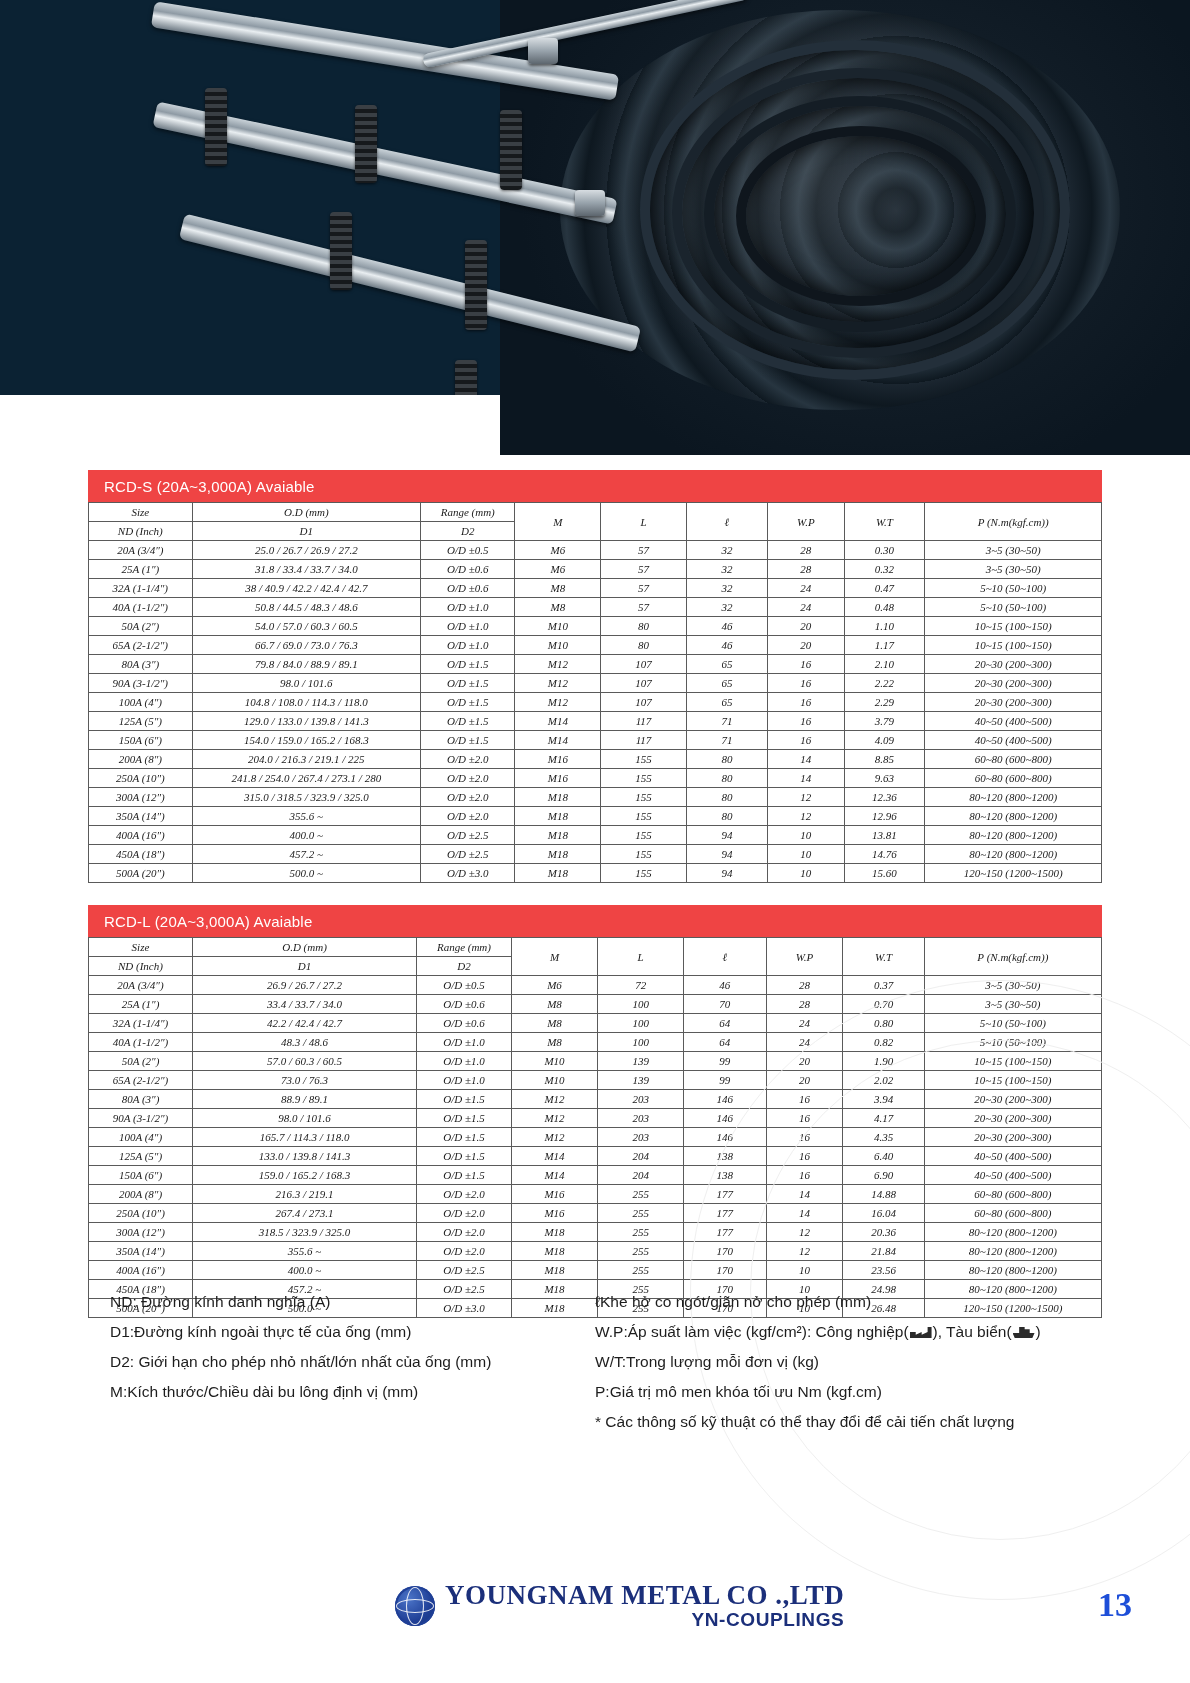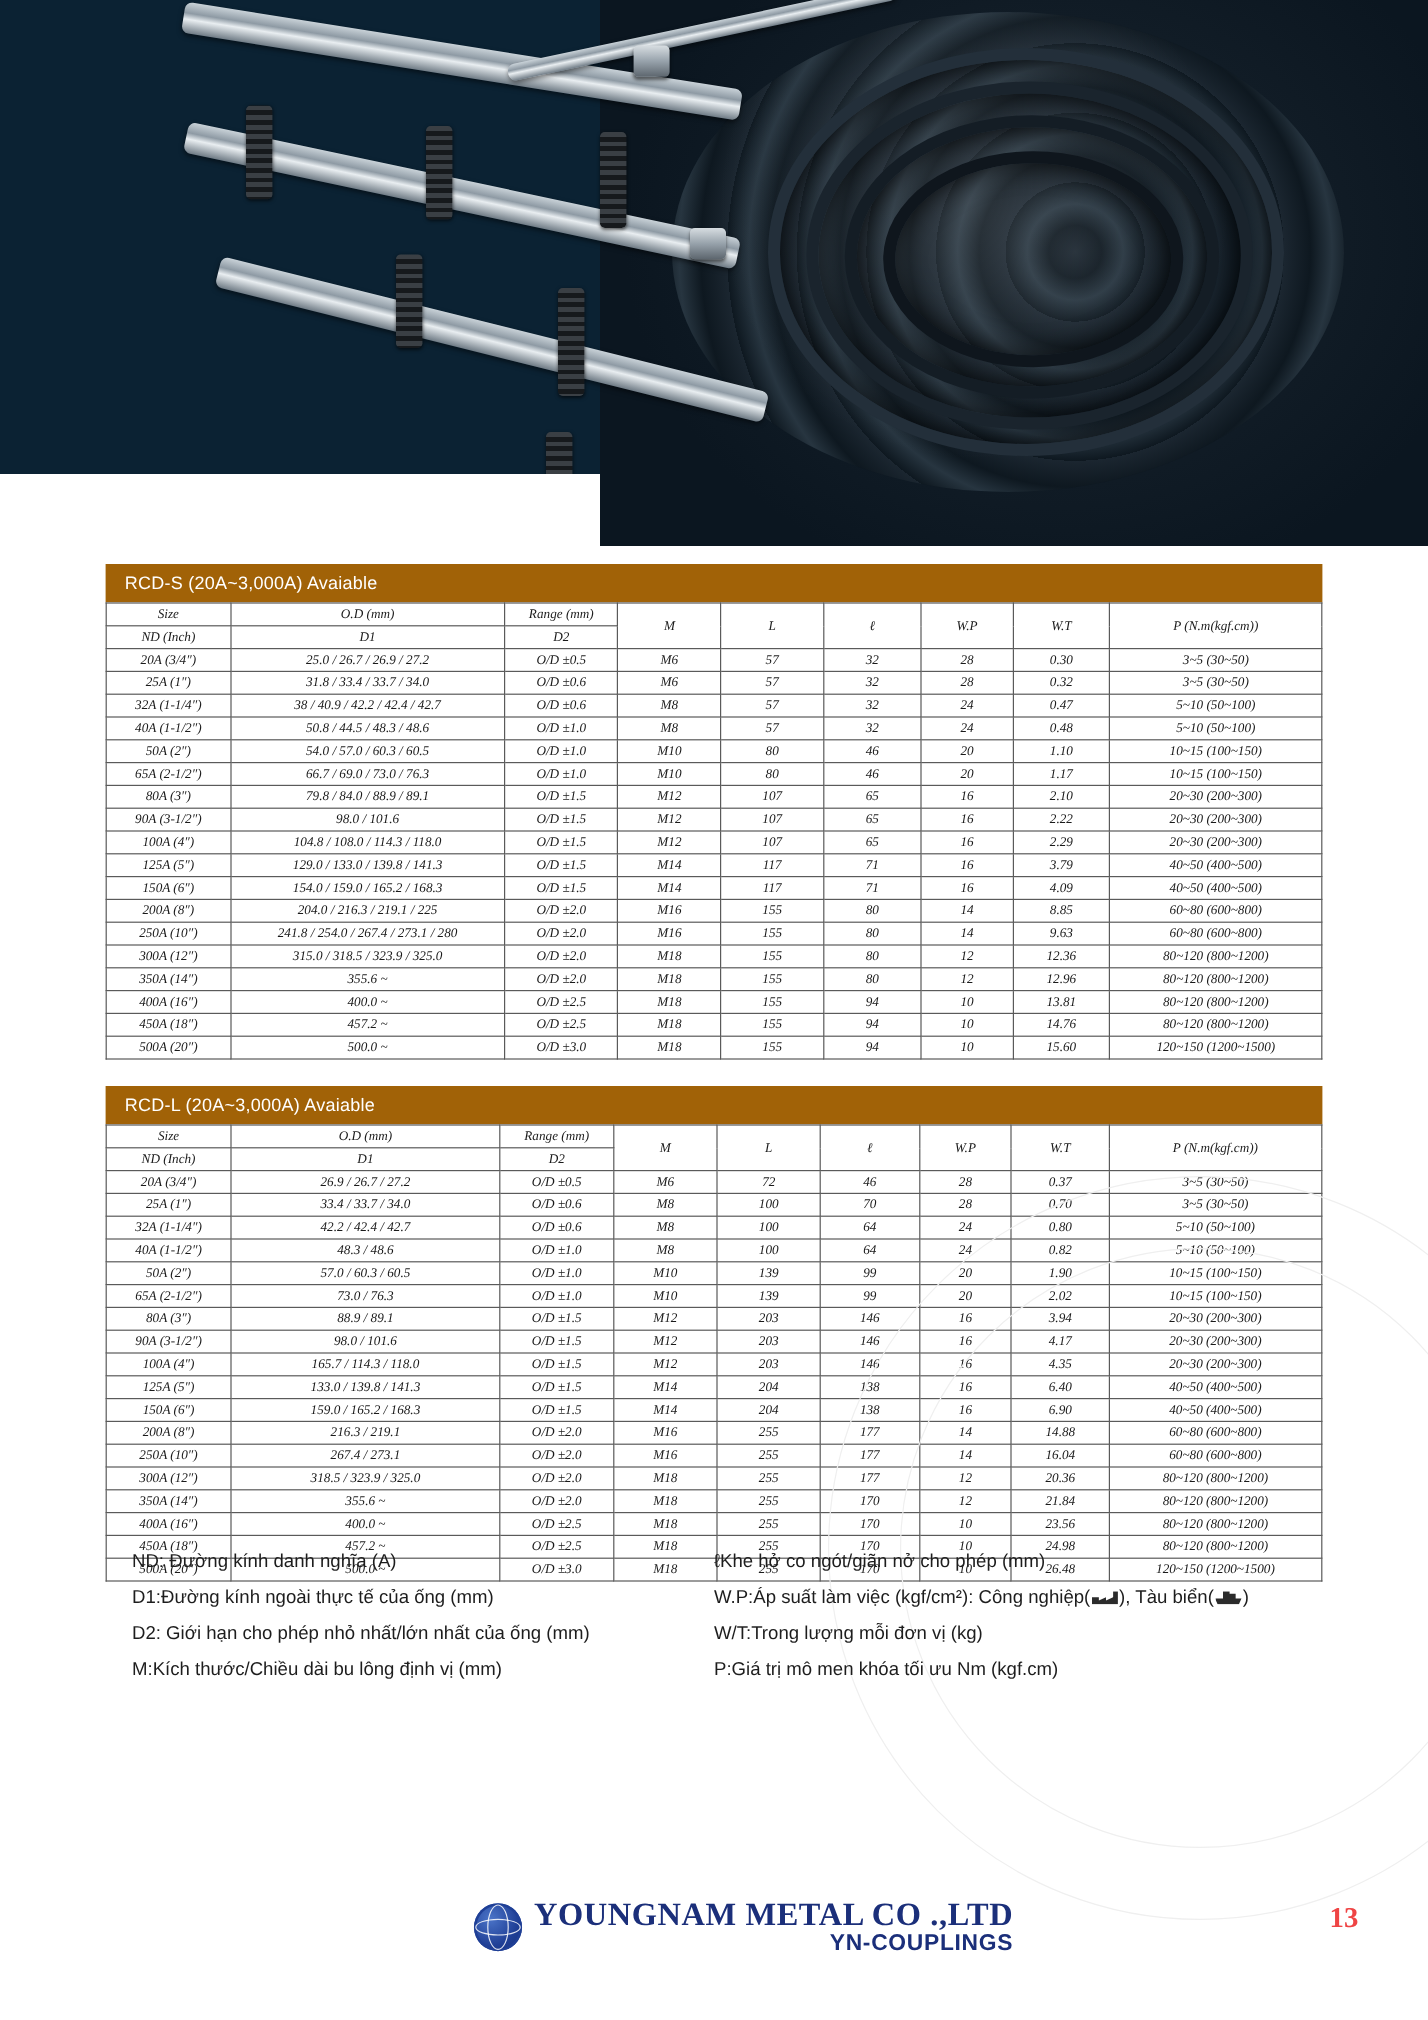--- a/index.html
+++ b/index.html
@@ -77,21 +77,21 @@
     width: 30px; height: 26px;
     background: linear-gradient(180deg,#d7dde1,#97a2ab 50%,#5d666e);
     border-radius: 4px;
     box-shadow: 0 2px 3px rgba(0,0,0,0.55);
   }
 
   .tbl-wrap { position:absolute; left: 88px; width: 1014px; }
 
   .tbl-title {
     height: 32px;
-    background: #a16207;
+    background: #ef4444;
     color: #ffffff;
     font-family: "Liberation Sans", sans-serif;
     font-size: 15px;
     display: flex;
     align-items: center;
     padding-left: 16px;
     letter-spacing: .2px;
   }
   table.spec {
     width: 1014px;
@@ -168,21 +168,21 @@
     font-size: 27px; font-weight: bold; color: #1b2f7a; letter-spacing: .5px;
   }
   .logo-text-sub {
     font-family: "Liberation Sans", sans-serif;
     font-size: 19px; font-weight: bold; color: #1b2f7a; letter-spacing: .6px;
     text-align: right; margin-top: -2px;
   }
   .page-num {
     position:absolute; right: 58px; top: 6px;
     font-family: "Liberation Serif", serif;
-    font-size: 24px; color: #ef4444; font-weight: bold; text-align: center;
+    font-size: 34px; color: #1d4ed8; font-weight: bold; text-align: center;
   }
 
   
   .wm {
     position: absolute; right: -120px; top: 980px;
     width: 620px; height: 620px; border-radius: 50%;
     border: 1px solid #efefef;
   }
   .wm2 { right: -60px; top: 1040px; width: 500px; height: 500px; }
 </style>
@@ -674,20 +674,21 @@
     <p>D2: Giới hạn cho phép nhỏ nhất/lớn nhất của ống (mm)</p>
     <p>M:Kích thước/Chiều dài bu lông định vị (mm)</p>
   </div>
   <div class="legend-col">
     <p>ℓKhe hở co ngót/giãn nở cho phép (mm)</p>
     <p>
       <span>W.P:Áp suất làm việc (kgf/cm²): Công nghiệp(<span class="factory-icon"></span>), Tàu biển(<span class="ship-icon"></span>)</span>
     </p>
     <p>W/T:Trong lượng mỗi đơn vị (kg)</p>
     <p>P:Giá trị mô men khóa tối ưu Nm (kgf.cm)</p>
+    <p>* Các thông số kỹ thuật có thể thay đổi để cải tiến chất lượng</p>
   </div>
 </div>
 
 <div class="footer">
   <div class="logo-wrap">
     <div class="logo-globe"></div>
     <div>
       <div class="logo-text-main">YOUNGNAM METAL CO .,LTD</div>
       <div class="logo-text-sub">YN-COUPLINGS</div>
     </div>

